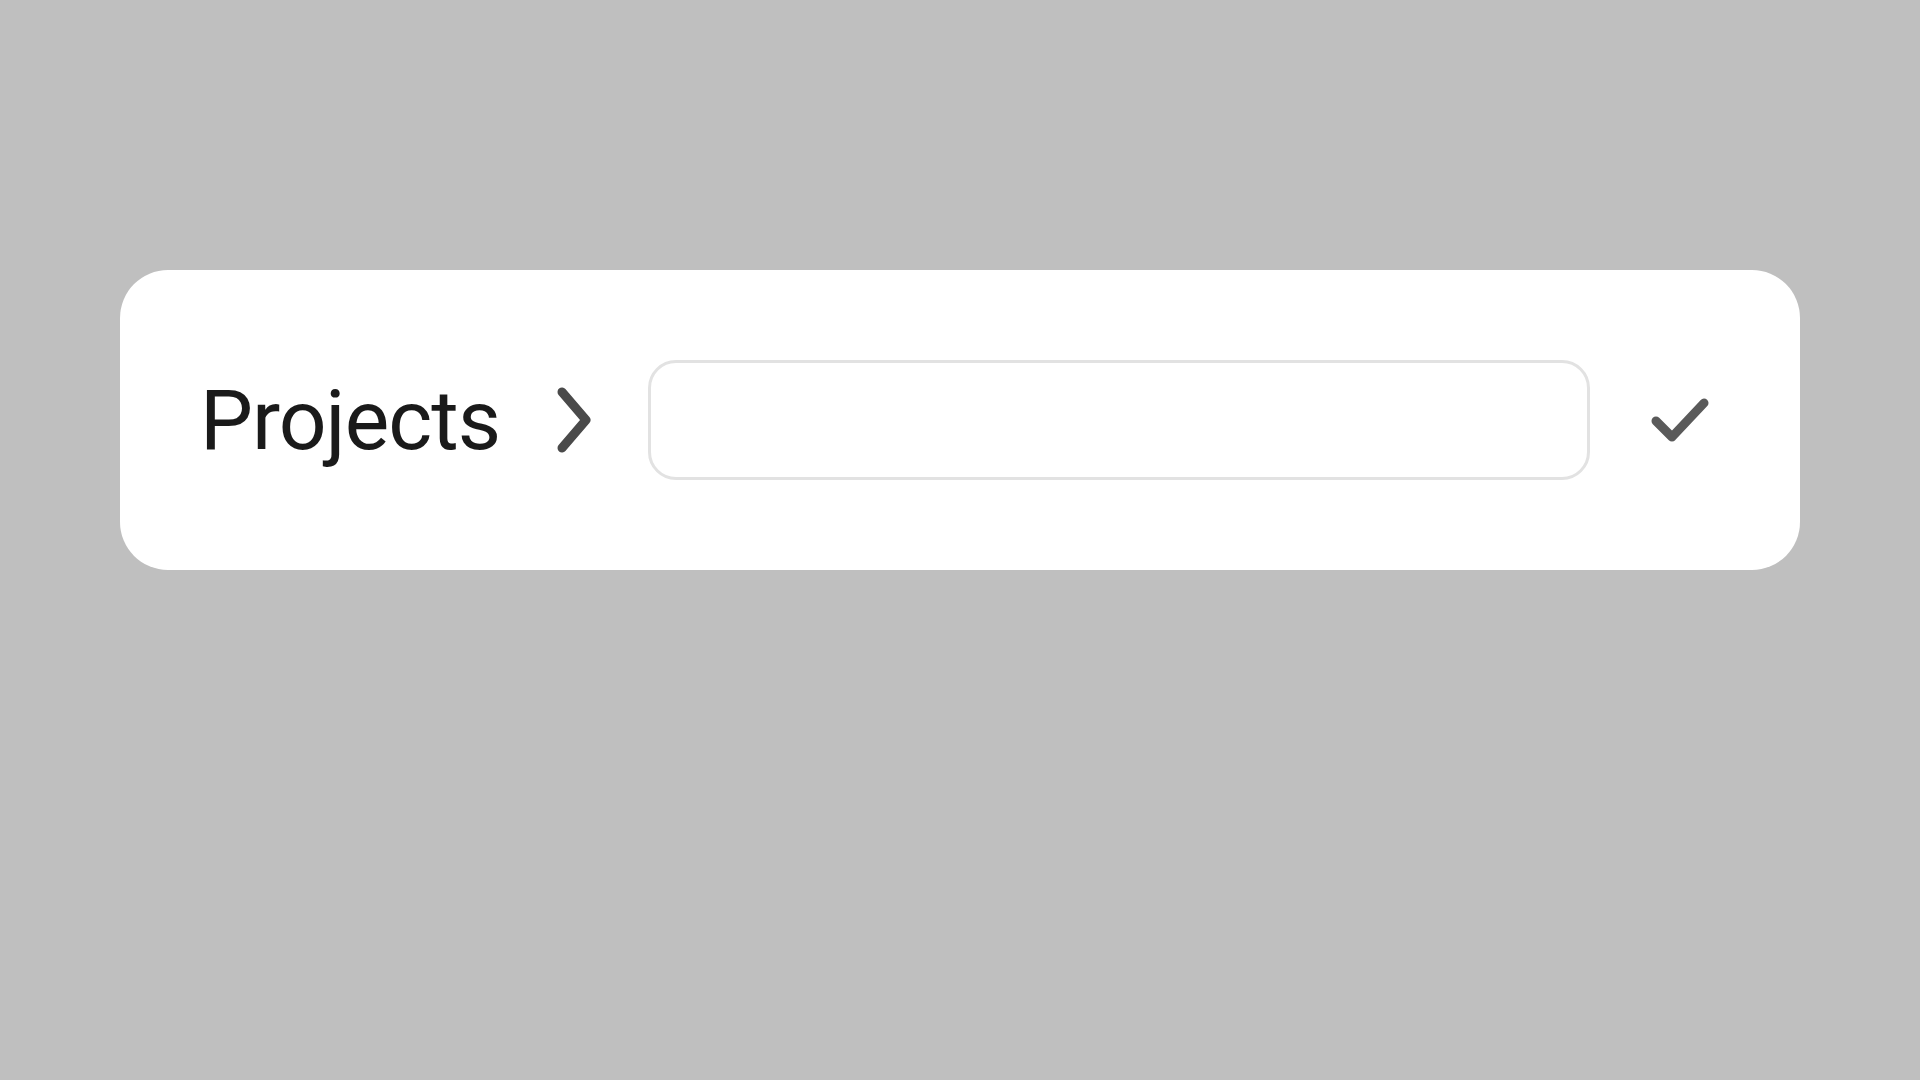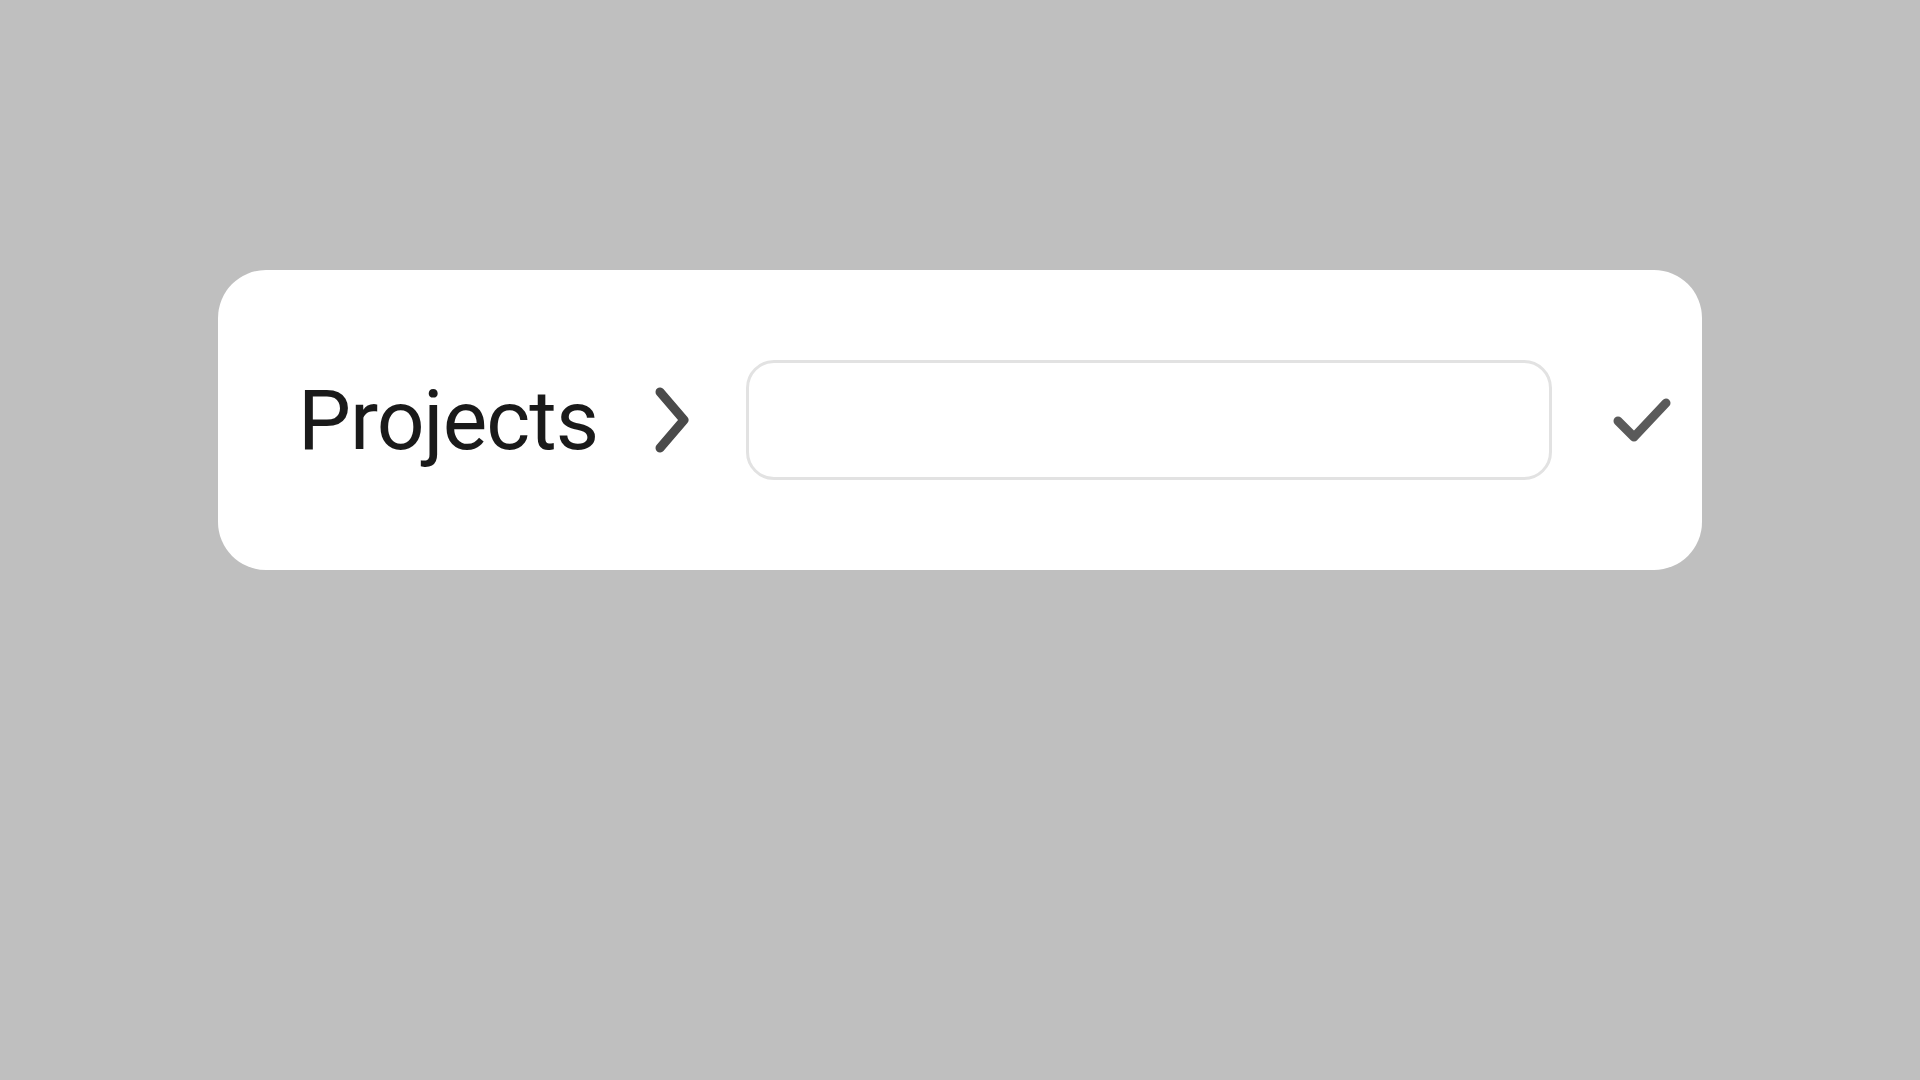--- a/index.html
+++ b/index.html
@@ -13,21 +13,21 @@
       height: 1080px;
       background-color: #bfbfbf;
       display: flex;
       align-items: center;
       justify-content: center;
       font-family: -apple-system, BlinkMacSystemFont, "Segoe UI", Roboto, Helvetica, Arial, sans-serif;
       overflow: hidden;
     }
     
     .card {
-      width: 1484px;
+      width: 1680px;
       background-color: #ffffff;
       border-radius: 48px;
       padding: 90px 80px;
       display: flex;
       align-items: center;
       gap: 50px;
       margin-top: -240px;
     }
     
     .breadcrumb-label {

